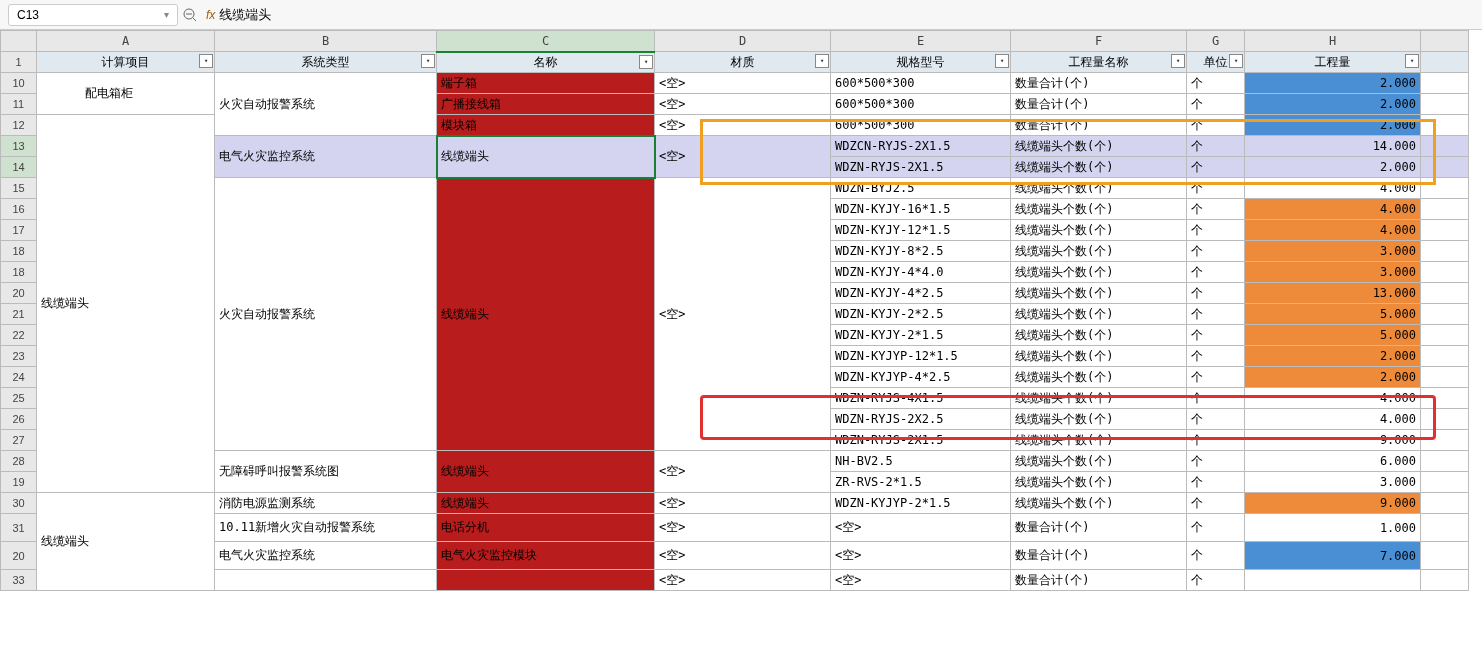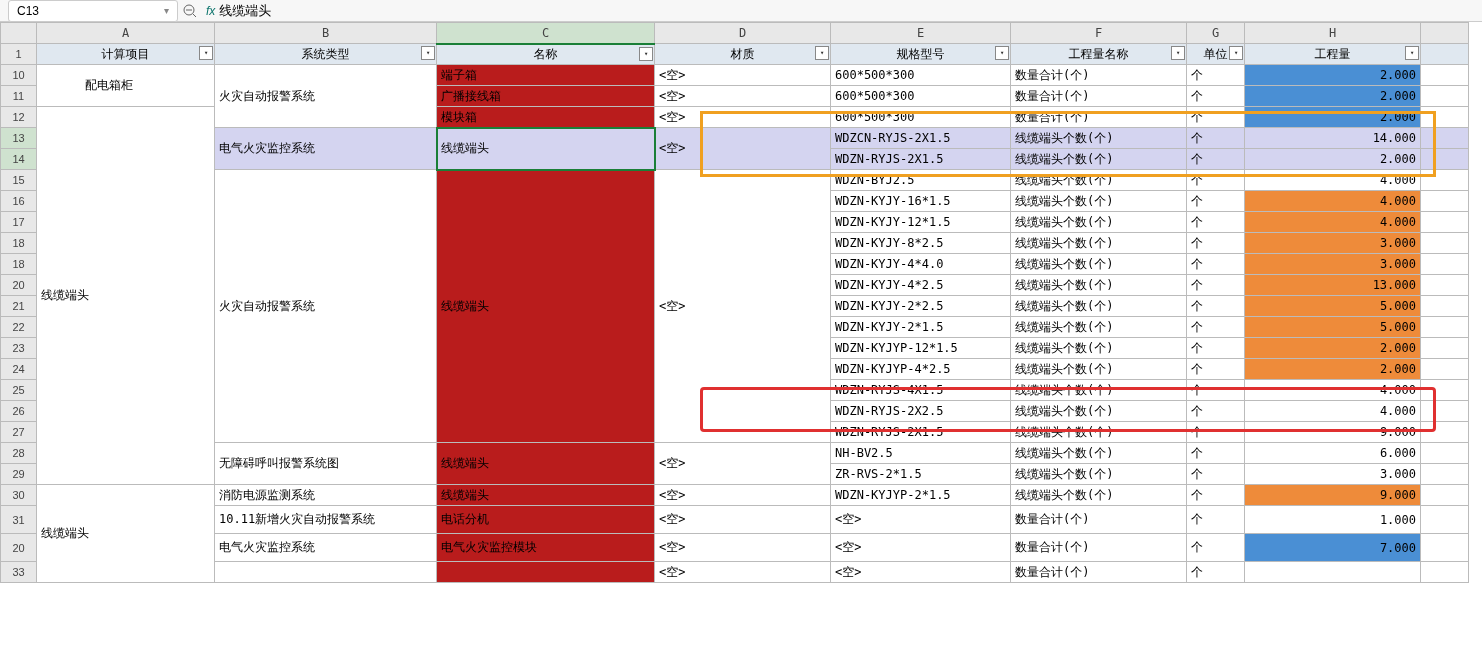--- a/index.html
+++ b/index.html
@@ -1,22 +1,22 @@
 <!DOCTYPE html>
 <html><head>
 <meta charset="utf-8">
 <style>
   * { box-sizing: border-box; margin: 0; padding: 0; }
   body { font-family: "Microsoft YaHei", Arial, sans-serif; font-size: 12px; background: #fff; overflow: hidden; }
   
-  .toolbar { height: 22px; display: flex; align-items: center; gap: 0; padding: 0 8px; border-bottom: 1px solid #ccc; background: #f7f7f7; }
+  .toolbar { height: 30px; display: flex; align-items: center; gap: 0; padding: 0 8px; border-bottom: 1px solid #ccc; background: #f7f7f7; }
   .cell-ref { width: 170px; height: 22px; border: 1px solid #ccc; background: #fff; padding: 0 8px; display: flex; align-items: center; justify-content: space-between; border-radius: 3px; }
   .cell-ref .chev { color: #888; font-size: 10px; }
   .tool-icon { width: 24px; height: 22px; display: flex; align-items: center; justify-content: center; color: #555; cursor: pointer; }
-  .fx-label { font-style: italic; color: #0f766e; padding: 0 4px; }
+  .fx-label { font-style: italic; color: #a16207; padding: 0 4px; }
   .formula-input { flex: 1; height: 22px; border: none; background: transparent; font-size: 13px; outline: none; font-family: inherit; }
   
   .sheet-wrap { position: relative; overflow: auto; height: 615px; }
   table { border-collapse: collapse; table-layout: fixed; }
   th, td { border: 1px solid #bbb; height: 21px; padding: 0 4px; overflow: hidden; white-space: nowrap; font-size: 12px; font-family: "SimSun", monospace; }
   
   .col-head { background: #e8e8e8; text-align: center; font-weight: normal; color: #444; position: sticky; top: 0; z-index: 2; }
   .row-head { background: #e8e8e8; text-align: center; font-weight: normal; color: #444; position: sticky; left: 0; z-index: 1; width: 36px; font-family: Arial; font-size: 11px; }
   .corner { position: sticky; left: 0; top: 0; z-index: 3; background: #e8e8e8; }
   
@@ -272,21 +272,21 @@
           <td rowspan="2" style="vertical-align: middle;">无障碍呼叫报警系统图</td>
           <td class="lavender" rowspan="2" style="vertical-align: middle;">线缆端头</td>
           <td rowspan="2" style="vertical-align: middle;">&lt;空&gt;</td>
           <td>NH-BV2.5</td>
           <td>线缆端头个数(个)</td>
           <td>个</td>
           <td class="qty">6.000</td>
           <td></td>
         </tr>
         <tr>
-          <th class="row-head">29</th>
+          <th class="row-head">19</th>
           <td>ZR-RVS-2*1.5</td>
           <td>线缆端头个数(个)</td>
           <td>个</td>
           <td class="qty">3.000</td>
           <td></td>
         </tr>
         <tr>
           <th class="row-head">30</th>
           <td rowspan="4" style="vertical-align: middle;">线缆端头</td>
           <td>消防电源监测系统</td>

